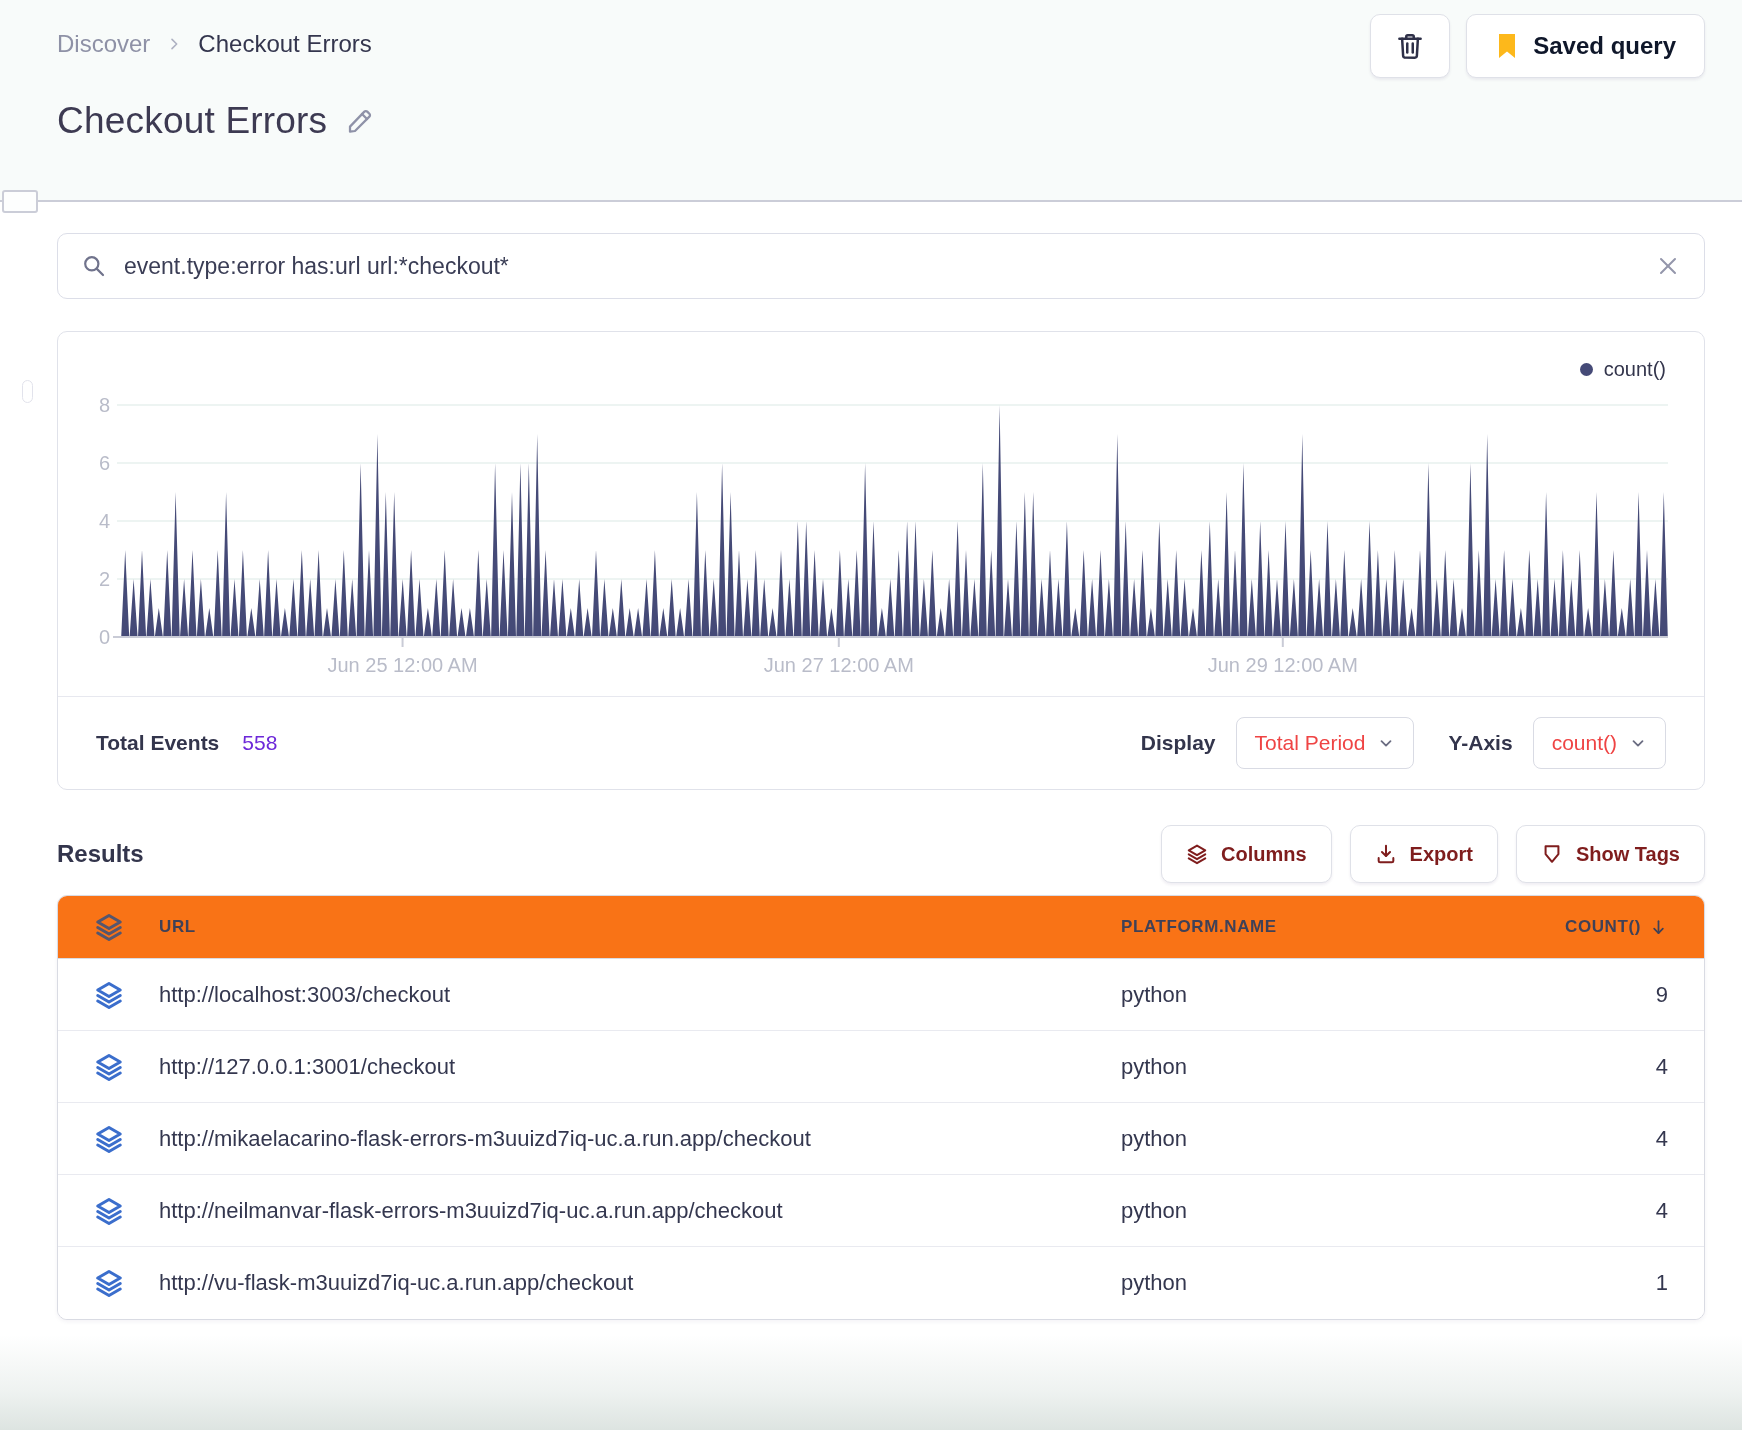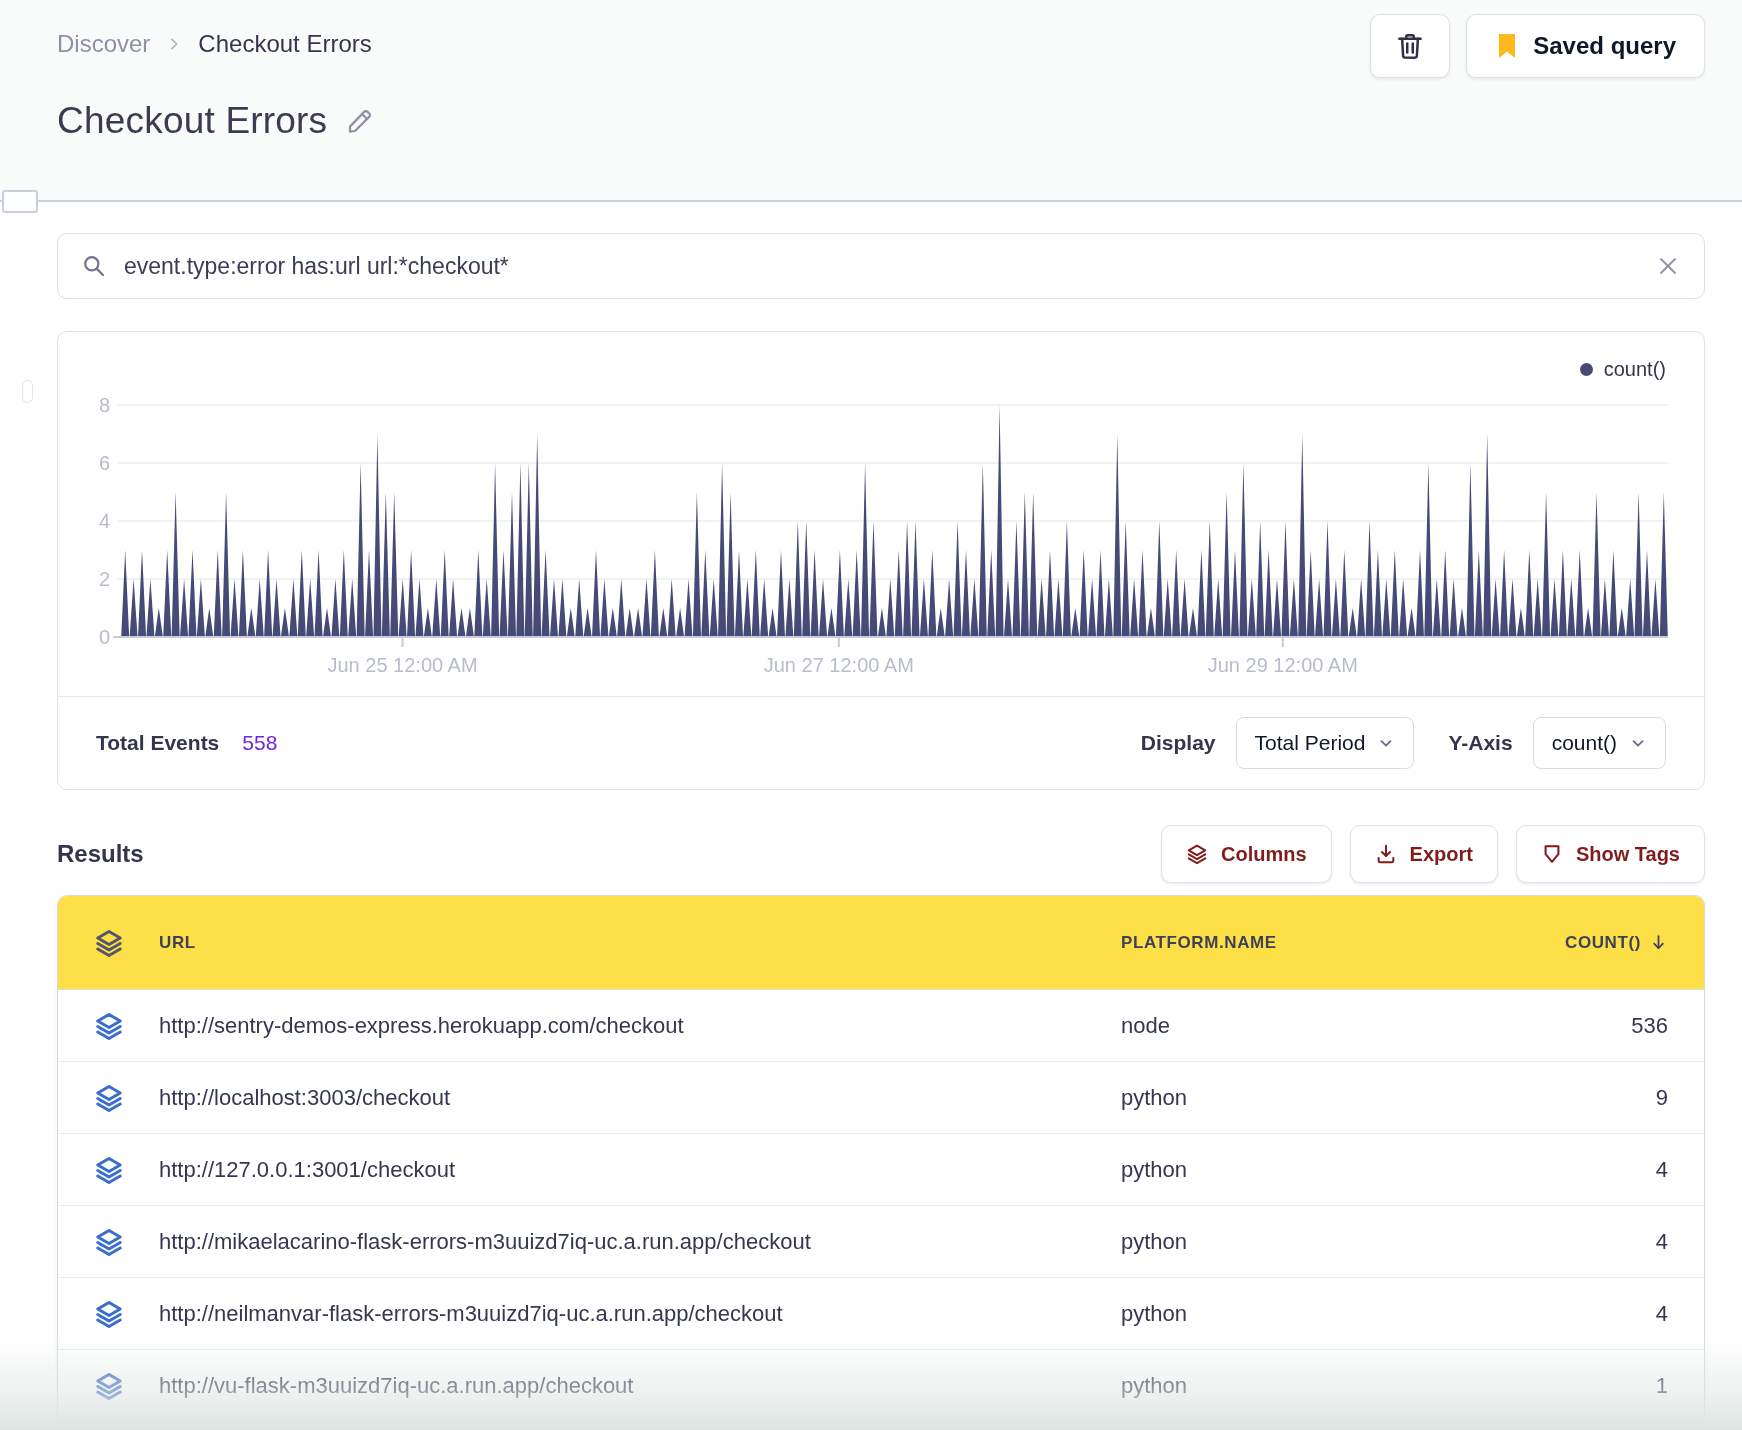--- a/index.html
+++ b/index.html
@@ -40,33 +40,33 @@
   .chart-svg { position:absolute; left:0; top:12px; }
   .legend { position:absolute; top:26px; right:38px; display:flex; align-items:center; gap:11px;
     font-size:20px; color:#33354c; }
   .legend-dot { width:13px; height:13px; border-radius:50%; background:#454a77; }
   .chart-footer { height:93px; border-top:1px solid #e7e8ef; display:flex; align-items:center; padding:0 38px; font-size:21px; }
   .tot-label { font-weight:bold; color:#33354c; }
   .tot-value { margin-left:23px; color:#6d28d9; }
   .footer-right { margin-left:auto; display:flex; align-items:center; gap:20px; }
   .ctl-label { font-weight:bold; color:#33354c; }
   .dropdown { height:52px; background:#fff; border:1px solid #d9dbe4; border-radius:8px;
-    padding:0 18px; display:flex; align-items:center; gap:12px; font-size:21px; color:#0f172a; }
+    padding:0 18px; display:flex; align-items:center; gap:12px; font-size:21px; color:#ef4444; }
   .dropdown .chev { color:#6b6d82; display:flex; }
   .yaxis-gap { margin-left:14px; }
   
   .results-row { margin:35px 37px 0 57px; display:flex; align-items:center; }
   .results-heading { margin:0; font-size:24px; font-weight:bold; color:#33354c; }
   .results-actions { margin-left:auto; display:flex; gap:18px; }
   .action-btn { height:58px; padding:0 24px; gap:13px; font-weight:bold; font-size:20px; color:#7f1d1d; }
   
   .results-table { margin:12px 37px 0 57px; background:#fff; border:1px solid #d9dbe3; border-radius:10px;
     overflow:hidden; box-shadow:0 2px 4px rgba(45,0,85,0.05); }
-  .t-header { display:grid; grid-template-columns:101px 962px 330px 1fr; height:94px; align-items:center;
-    background:#fde047; border-bottom:1px solid #d9dbe3; font-size:17px; font-weight:bold;
+  .t-header { display:grid; grid-template-columns:101px 962px 330px 1fr; height:63px; align-items:center;
+    background:#f97316; border-bottom:1px solid #d9dbe3; font-size:17px; font-weight:bold;
     letter-spacing:0.6px; color:#3f4157; }
   .t-row { display:grid; grid-template-columns:101px 962px 330px 1fr; height:72px; align-items:center;
     font-size:22px; color:#34374f; border-bottom:1px solid #e9eaf0; background:#fff; }
   .t-row:last-child { border-bottom:none; }
   .cell-icon { padding-left:36px; display:flex; align-items:center; }
   .cell-icon .layers { color:#55566e; }
   .t-row .cell-icon .layers { color:#3b6ecc; }
   .cell-count { text-align:right; padding-right:36px; display:flex; justify-content:flex-end; align-items:center; gap:8px; }
   
   .bottom-fade { position:absolute; left:0; bottom:0; width:100%; height:95px; pointer-events:none;
@@ -240,34 +240,20 @@
       <span>COUNT()</span>
       <span>
         <svg width="19" height="19" viewBox="0 0 24 24" fill="none" stroke="currentColor" stroke-width="2.2" stroke-linecap="round" stroke-linejoin="round">
             <path d="M12 4 V19"></path>
             <path d="M6.5 13.5 L12 19 17.5 13.5"></path>
           </svg>
       </span>
     </div>
   </div>
   <div id="table-body">
-  <div class="t-row">
-    <div class="cell-icon">
-      <span class="layers">
-        <svg width="30" height="30" viewBox="0 0 24 24" fill="none" stroke="currentColor" stroke-width="2.4" stroke-linejoin="round" stroke-linecap="round">
-              <path d="M12 2.8 L21 8 12 13.2 3 8 Z"></path>
-              <path d="M3 12.4 L12 17.6 21 12.4"></path>
-              <path d="M3 16.8 L12 22 21 16.8"></path>
-            </svg>
-      </span>
-    </div>
-    <div class="cell-url">http://sentry-demos-express.herokuapp.com/checkout</div>
-    <div class="cell-platform">node</div>
-    <div class="cell-count">536</div>
-  </div>
 
   <div class="t-row">
     <div class="cell-icon">
       <span class="layers">
         <svg width="30" height="30" viewBox="0 0 24 24" fill="none" stroke="currentColor" stroke-width="2.4" stroke-linejoin="round" stroke-linecap="round">
               <path d="M12 2.8 L21 8 12 13.2 3 8 Z"></path>
               <path d="M3 12.4 L12 17.6 21 12.4"></path>
               <path d="M3 16.8 L12 22 21 16.8"></path>
             </svg>
       </span>

